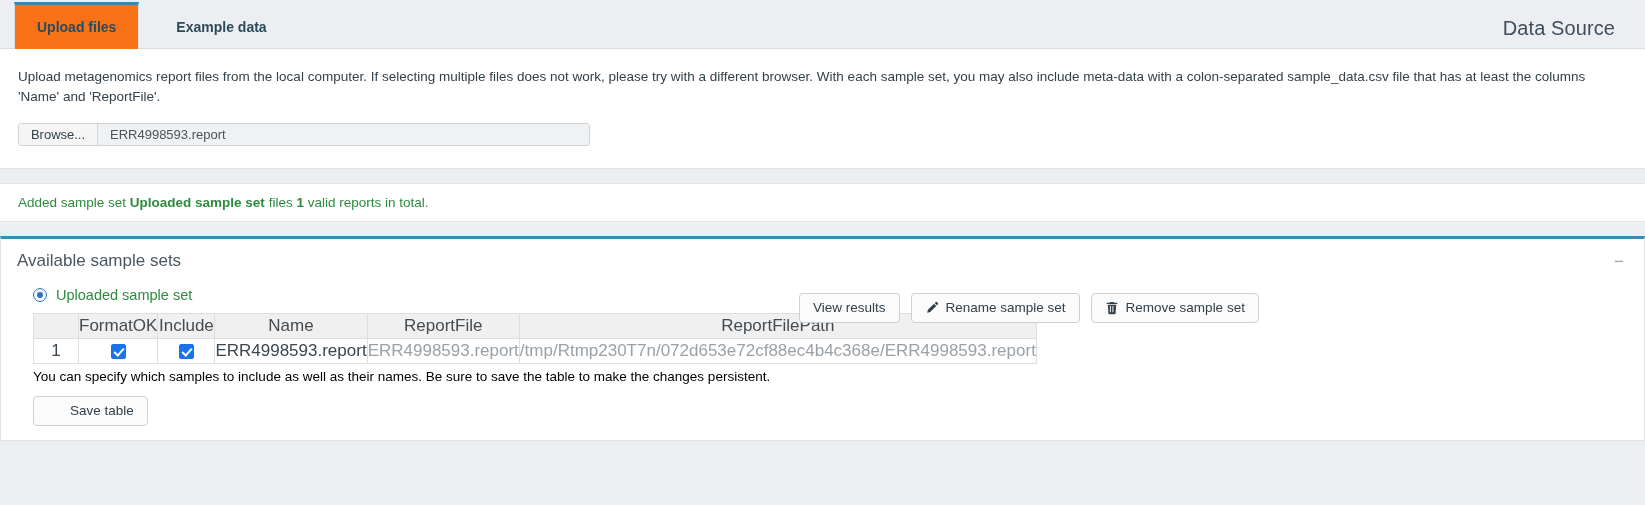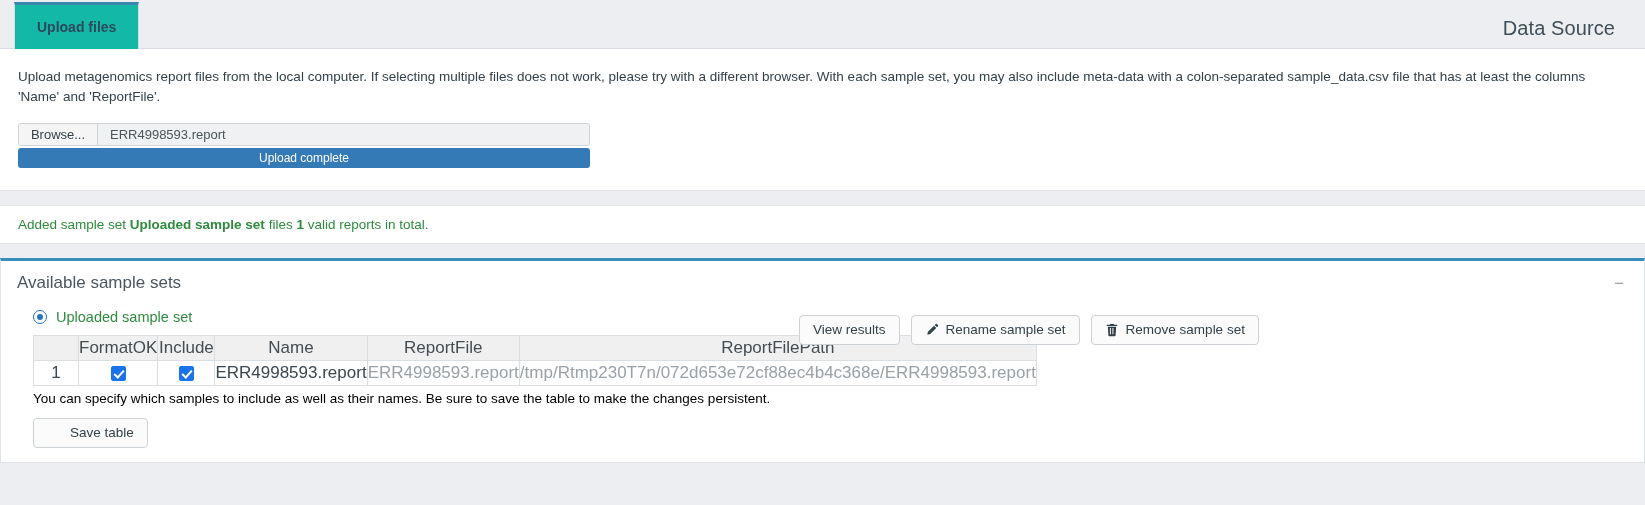--- a/index.html
+++ b/index.html
@@ -47,21 +47,21 @@
     color: #2b4a5c;
     cursor: pointer;
     background: transparent;
     border: 1px solid transparent;
     border-bottom: none;
     margin-left: 14px;
     box-sizing: border-box;
   }
   .tab:first-child { margin-left: 14px; }
   .tab.active {
-    background: #14b8a6;
+    background: #f97316;
     border-color: #d8dde1;
     border-top: 3px solid #3a87ad;
     height: 47px;
     line-height: 45px;
     position: relative;
     z-index: 2;
     margin-bottom: -1px;
   }
   .tab.inactive { color: #2b4a5c; }
 
@@ -288,33 +288,35 @@
 </style>
 </head>
 <body>
 
 <div class="tab-panel">
 
   <div class="tab-strip">
     <div class="tab active">
       <span>Upload files</span>
     </div>
+    <div class="tab inactive">
+      <span>Example data</span>
+    </div>
     <div class="tab-title">Data Source</div>
   </div>
 
   <div class="panel-body">
 
     <p class="desc">Upload metagenomics report files from the local computer. If selecting multiple files does not work, please try with a different browser. With each sample set, you may also include meta-data with a colon-separated sample_data.csv file that has at least the columns 'Name' and 'ReportFile'.</p>
 
     <div class="file-widget">
       <div class="file-input-row">
         <div class="browse-btn">Browse...</div>
         <div class="file-name">ERR4998593.report</div>
       </div>
-      <div class="progress-bar">Upload complete</div>
     </div>
 
   </div>
 </div>
 
 <div class="status-strip">
   <span class="status-msg"><span>Added sample set </span><b>Uploaded sample set</b><span> files </span><b>1</b><span> valid reports in total.</span></span>
 </div>
 
 <div class="card">

